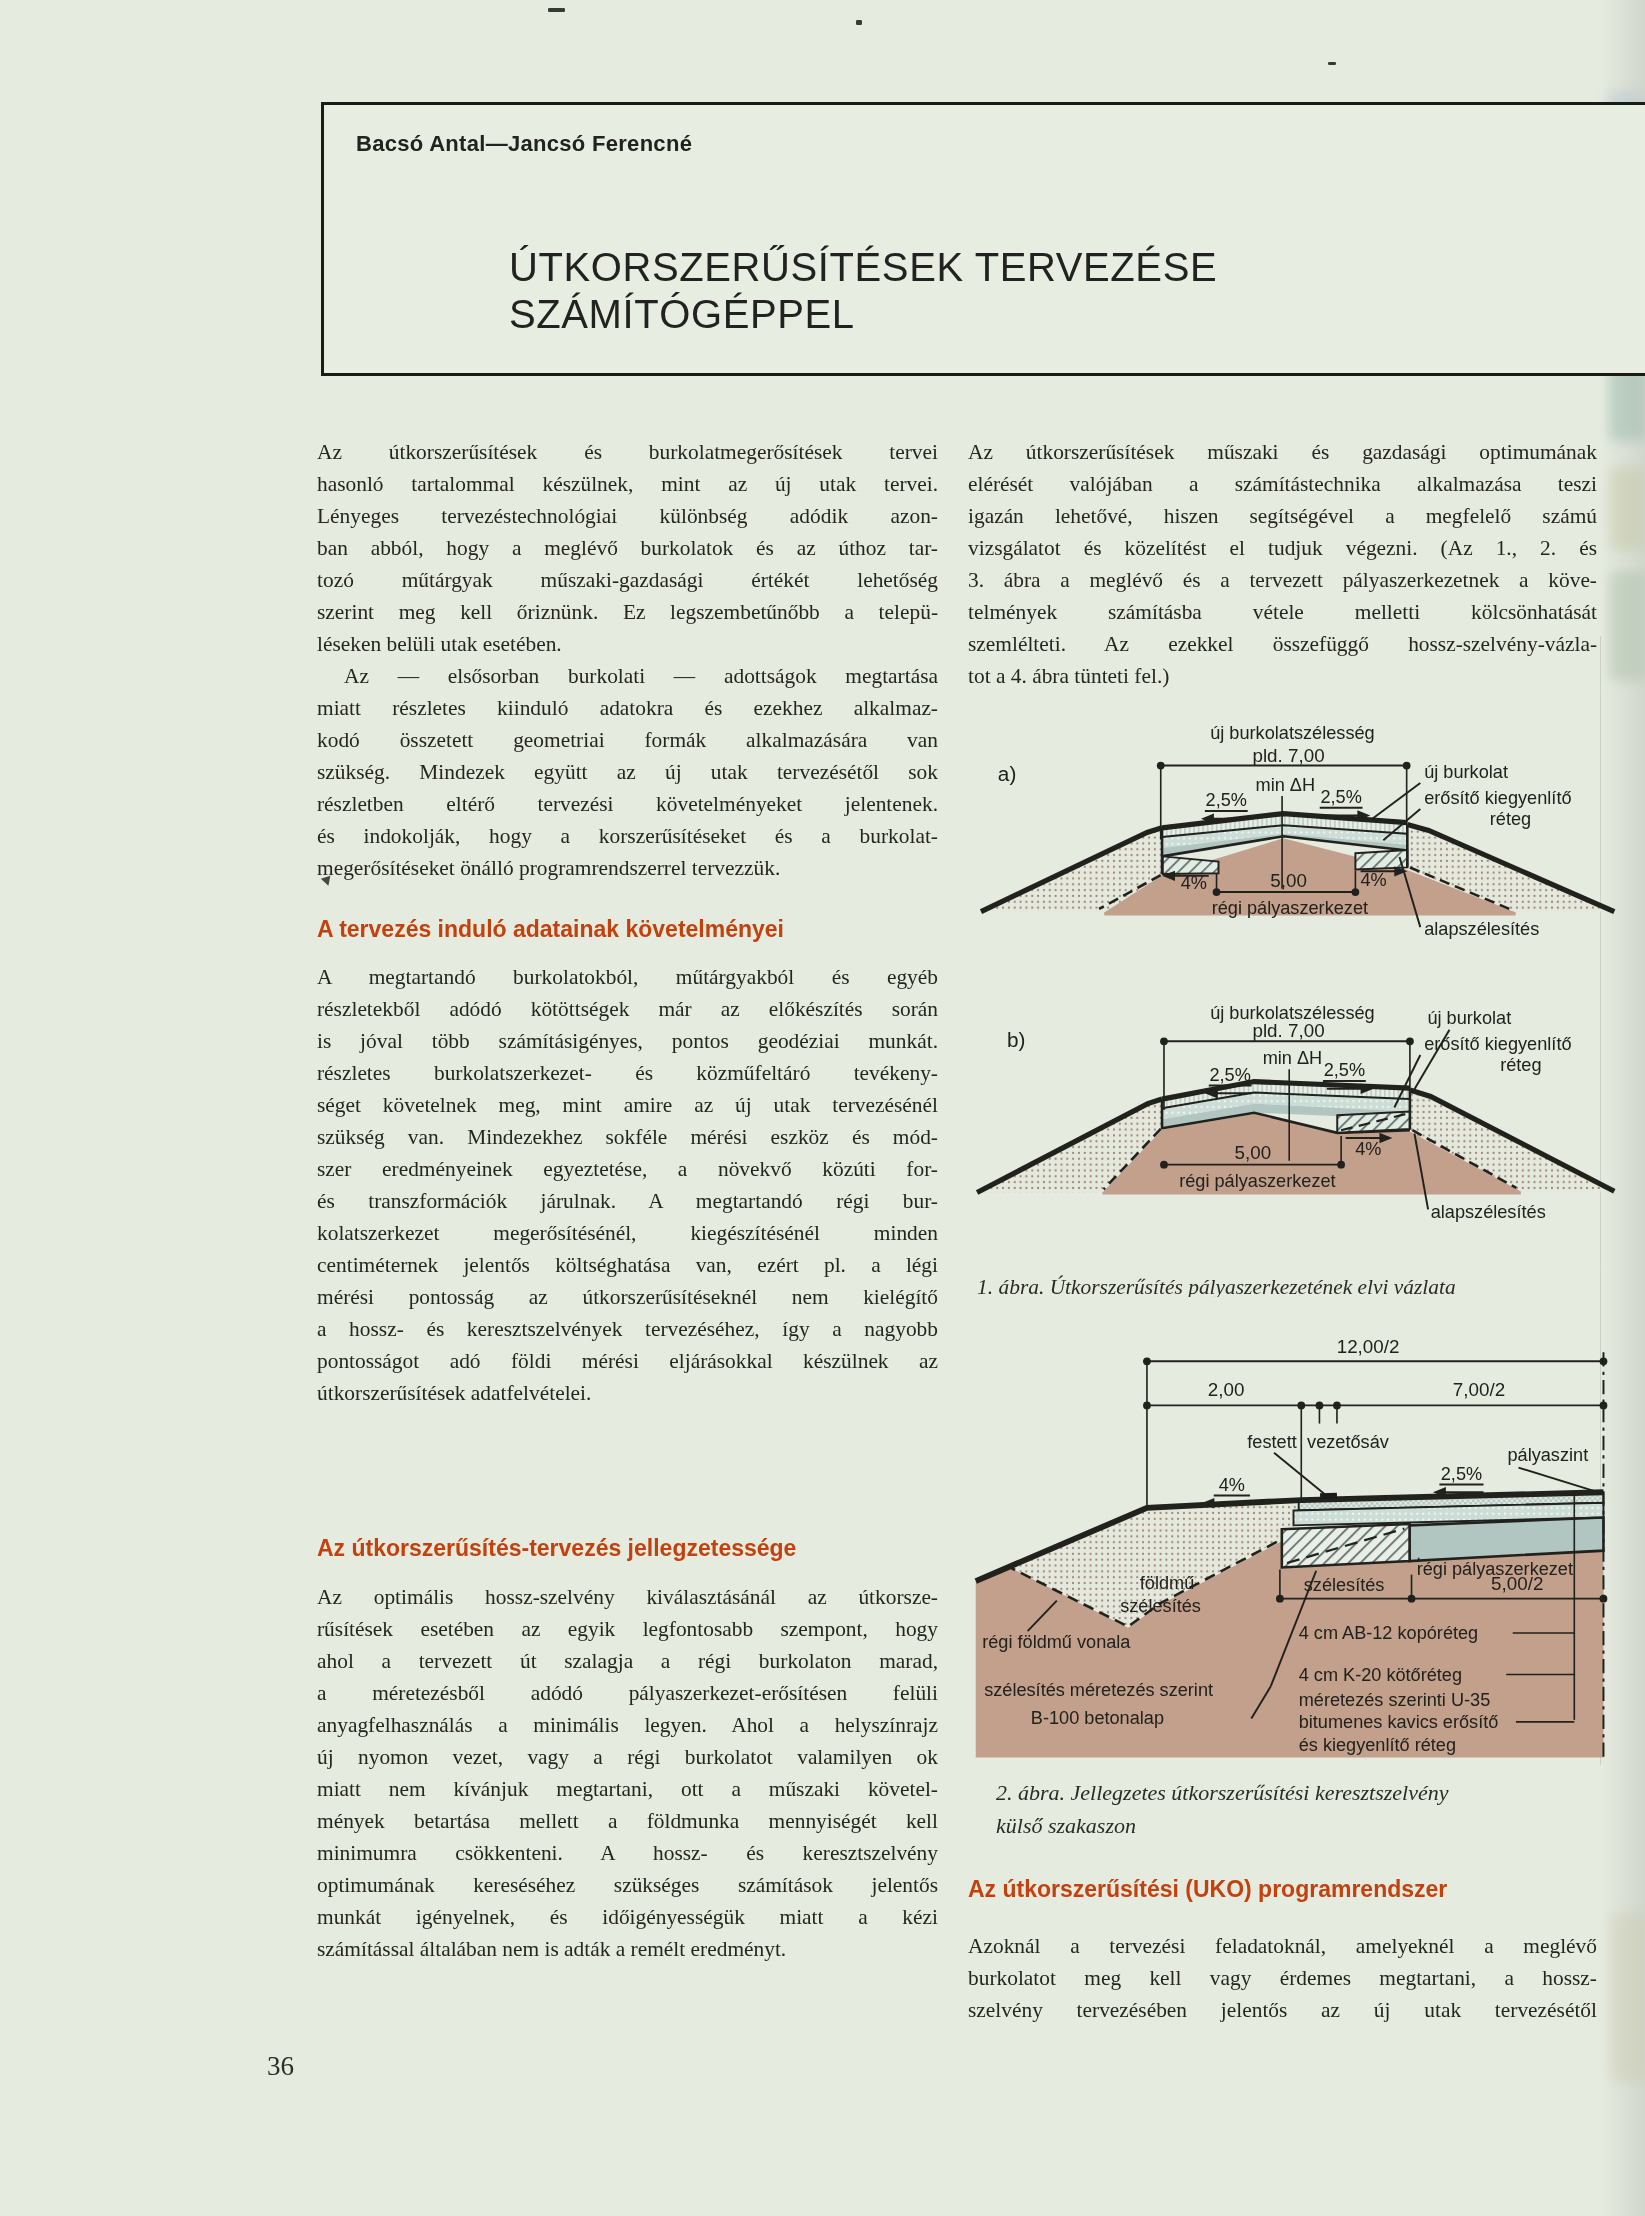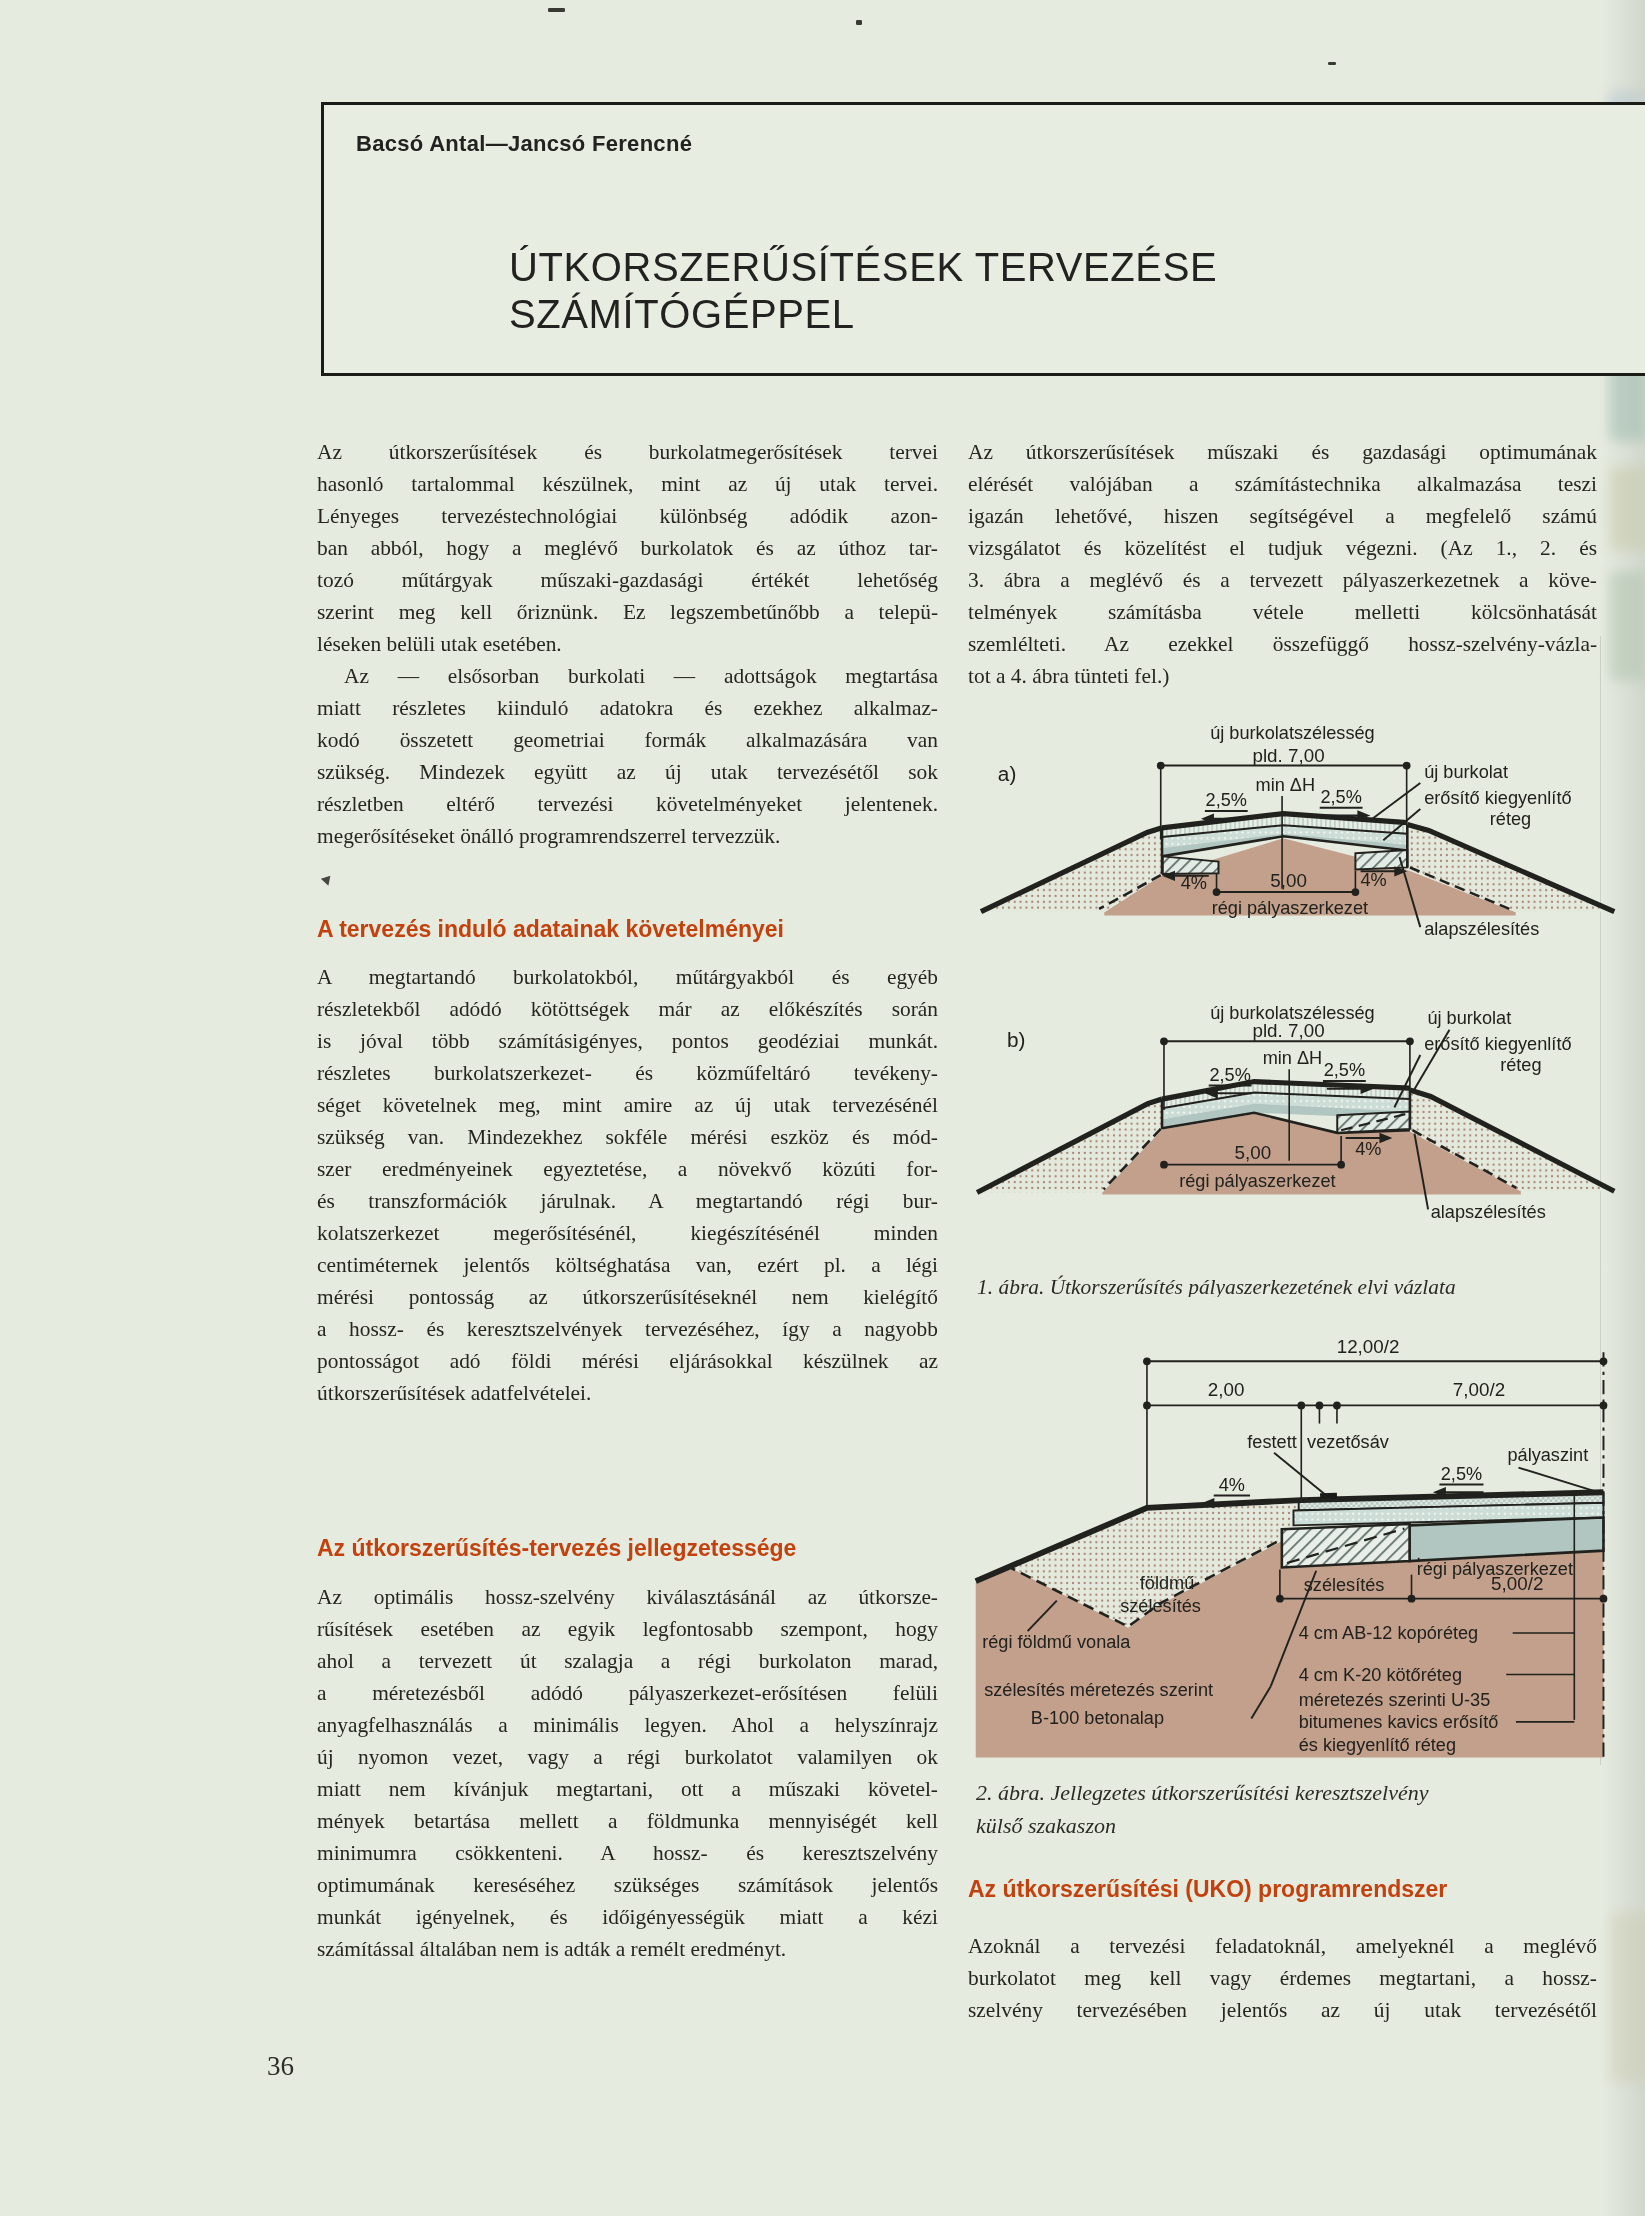--- a/index.html
+++ b/index.html
@@ -14,21 +14,21 @@
   .main-title{position:absolute;left:185px;top:139px;font-family:"Liberation Sans",sans-serif;
           font-weight:normal;font-size:40px;line-height:47px;color:#222220;letter-spacing:0.6px;}
   
   .col{position:absolute;width:621px;}
   .para{width:100%;}
   .para .line{width:100%;font-size:21.4px;line-height:32px;text-align:justify;text-align-last:justify;white-space:normal;}
   .para .line:last-child{text-align-last:left;}
   .para.keep-just .line:last-child{text-align-last:justify;}
   .para.indent .line:first-child{text-indent:27px;}
   .heading{font-family:"Liberation Sans",sans-serif;font-weight:bold;font-size:23px;color:#c2410c;}
-  .caption{font-style:italic;font-size:22px;color:#2b2b25;}
+  .caption{font-style:italic;font-size:22px;color:#2b2b25;margin-left:20px;}
   .pagenum{position:absolute;left:267px;top:2051px;font-size:27px;color:#2e2e28;}
   
   .smudge{position:absolute;filter:blur(5.8px);border-radius:6.5px;}
   .edge-shade{position:absolute;right:0;top:0;width:45px;height:2216px;
       background:linear-gradient(to right, rgba(150,160,145,0), rgba(140,150,138,.25));}
   .crease{position:absolute;left:1600px;top:636px;width:1.3px;height:1129px;background:rgba(110,120,105,.22);}
   .speck{position:absolute;background:#3a3a34;border-radius:1.3px;}
   .ink-mark{position:absolute;left:322px;top:877px;width:0;height:0;
       border-left:5.8px solid transparent;border-right:5.8px solid transparent;border-top:9px solid #2a2a26;
       transform:rotate(-18deg);opacity:.85;}
@@ -68,20 +68,21 @@
       <div class="line">tozó műtárgyak műszaki-gazdasági értékét lehetőség</div>
       <div class="line">szerint meg kell őriznünk. Ez legszembetűnőbb a telepü-</div>
       <div class="line">léseken belüli utak esetében.</div>
     </div>
   <div class="para indent">
       <div class="line">Az — elsősorban burkolati — adottságok megtartása</div>
       <div class="line">miatt részletes kiinduló adatokra és ezekhez alkalmaz-</div>
       <div class="line">kodó összetett geometriai formák alkalmazására van</div>
       <div class="line">szükség. Mindezek együtt az új utak tervezésétől sok</div>
       <div class="line">részletben eltérő tervezési követelményeket jelentenek.</div>
+      <div class="line">és indokolják, hogy a korszerűsítéseket és a burkolat-</div>
       <div class="line">megerősítéseket önálló programrendszerrel tervezzük.</div>
     </div>
 </div>
 <div class="abs heading" style="left:317px;top:916px;">A tervezés induló adatainak követelményei</div>
 <div class="col" style="left:317px;top:961px;">
   <div class="para">
       <div class="line">A megtartandó burkolatokból, műtárgyakból és egyéb</div>
       <div class="line">részletekből adódó kötöttségek már az előkészítés során</div>
       <div class="line">is jóval több számításigényes, pontos geodéziai munkát.</div>
       <div class="line">részletes burkolatszerkezet- és közműfeltáró tevékeny-</div>

